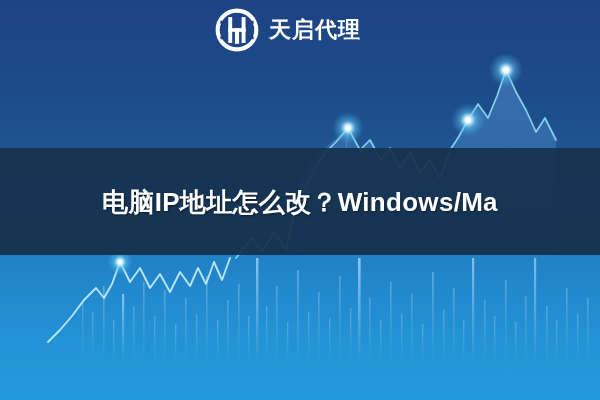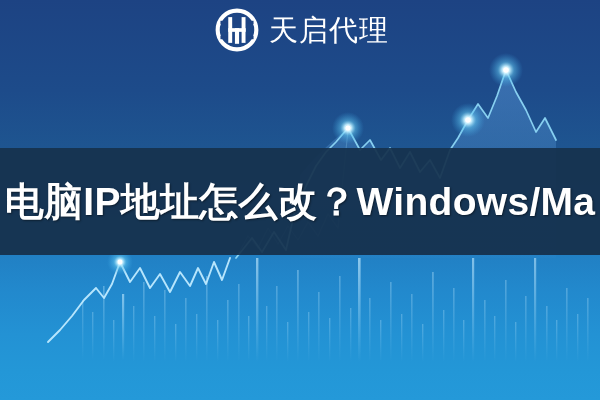--- a/index.html
+++ b/index.html
@@ -38,40 +38,40 @@
     opacity:.93;
   }
 
   .title-wrap {
     position:absolute; left:0; top:150px; width:600px; height:104px;
     display:flex; flex-direction:column; align-items:center; justify-content:center;
     z-index:6;
   }
   .title-line {
     color:#ffffff;
-    font-size:39px;
+    font-size:26px;
     font-weight:bold;
     line-height:44px;
     letter-spacing:.3px;
     text-shadow:1px 1px 2px rgba(0,0,0,.45);
     white-space:nowrap;
   }
 
   
   .logo {
     position:absolute; left:214px; top:6px;
     height:48px;
     display:flex; align-items:center; gap:9px;
     z-index:7;
   }
   .logo-mark { width:46px; height:46px; display:block; }
   .logo-text {
     color:#ffffff;
-    font-size:29px;
-    font-weight:normal;
+    font-size:22px;
+    font-weight:bold;
     letter-spacing:1px;
     line-height:46px;
     white-space:nowrap;
   }
 </style>
 </head>
 <body>
 
 <div id="banner">
 

